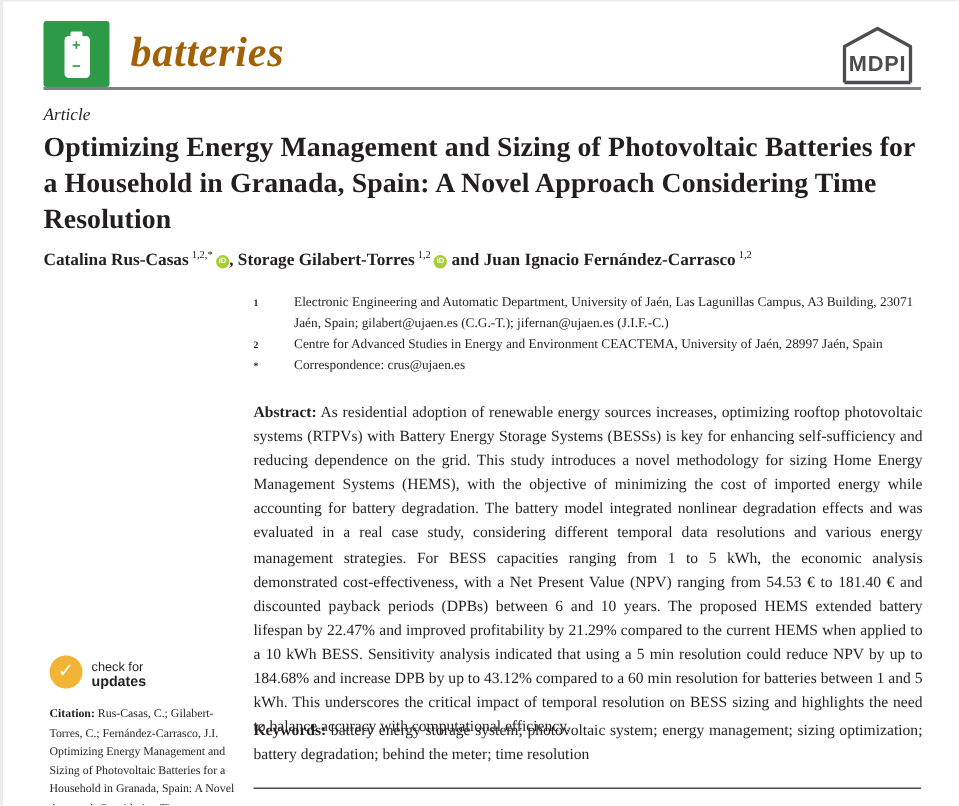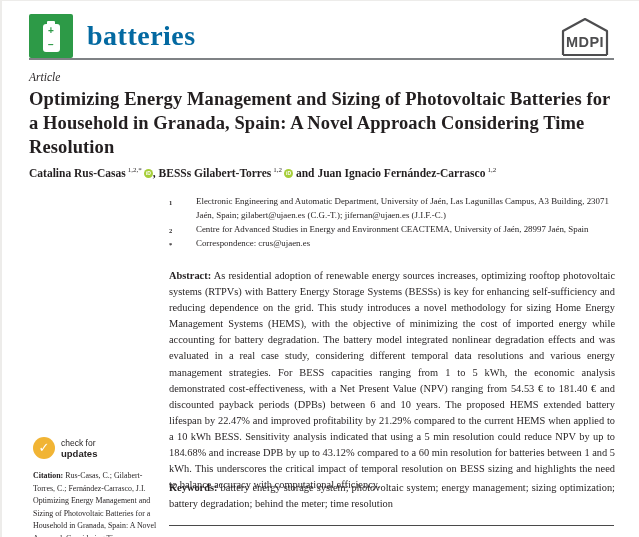--- a/index.html
+++ b/index.html
@@ -29,22 +29,22 @@
     display: flex; flex-direction: column; align-items: center; justify-content: space-between;
     padding: 2px 0;
   }
   .battery-plus, .battery-minus {
     color: #2d9a47; font-family: "Liberation Sans", sans-serif;
     font-weight: bold; font-size: 10px; line-height: 10px;
   }
   .battery-plus::before { content: "+"; }
   .battery-minus::before { content: "\2212"; }
   .journal-name {
-    margin-left: 14px; font-weight: bold;
-    font-size: 28px; color: #0369a1; letter-spacing: 0.5px;
+    margin-left: 14px; font-style: italic; font-weight: bold;
+    font-size: 28px; color: #a16207; letter-spacing: 0.5px;
   }
   .mdpi-logo { position: absolute; right: 0; top: 1px; width: 58px; height: 42px; cursor: pointer; }
 
   
   .head-rule { position: absolute; left: 27px; top: 57px; width: 585px; height: 2px; background: #7f8285; }
   .kw-rule { position: absolute; left: 167px; top: 524px; width: 445px; height: 1px; background: #4a4a4a; }
 
   
   .article-type { position: absolute; left: 27px; top: 70px; font-style: italic; font-size: 11.5px; }
   .title {
@@ -115,21 +115,21 @@
       </svg>
     </div>
   </div>
 
   <div class="head-rule"></div>
 
   <div class="article-type">Article</div>
 
   <h1 class="title">Optimizing Energy Management and Sizing of Photovoltaic Batteries for a Household in Granada, Spain: A Novel Approach Considering Time Resolution</h1>
 
-  <div class="authors"><span>Catalina Rus-Casas</span><sup>1,2,*</sup><span class="orcid">iD</span><span>, </span><span>BESSs Gilabert-Torres</span><sup>1,2</sup><span class="orcid">iD</span><span> and </span><span>Juan Ignacio Fernández-Carrasco</span><sup>1,2</sup></div>
+  <div class="authors"><span>Catalina Rus-Casas</span><sup>1,2,*</sup><span class="orcid">iD</span><span>, </span><span>Storage Gilabert-Torres</span><sup>1,2</sup><span class="orcid">iD</span><span> and </span><span>Juan Ignacio Fernández-Carrasco</span><sup>1,2</sup></div>
 
   <div class="affiliations">
       <div class="affil-row">
         <span class="affil-marker">1</span>
         <span class="affil-text">Electronic Engineering and Automatic Department, University of Jaén, Las Lagunillas Campus, A3 Building, 23071 Jaén, Spain; gilabert@ujaen.es (C.G.-T.); jifernan@ujaen.es (J.I.F.-C.)</span>
       </div>
       <div class="affil-row">
         <span class="affil-marker">2</span>
         <span class="affil-text">Centre for Advanced Studies in Energy and Environment CEACTEMA, University of Jaén, 28997 Jaén, Spain</span>
       </div>

